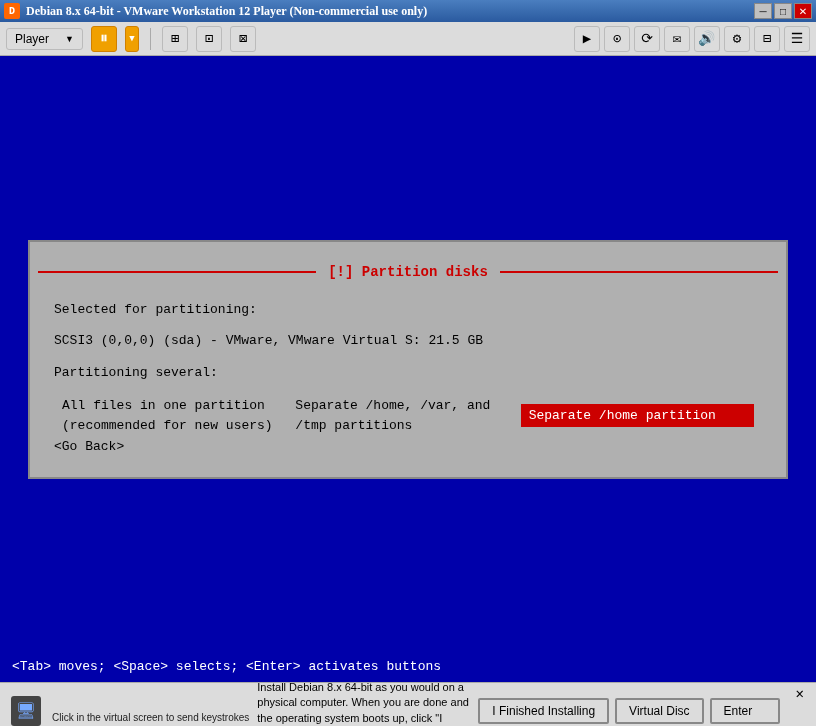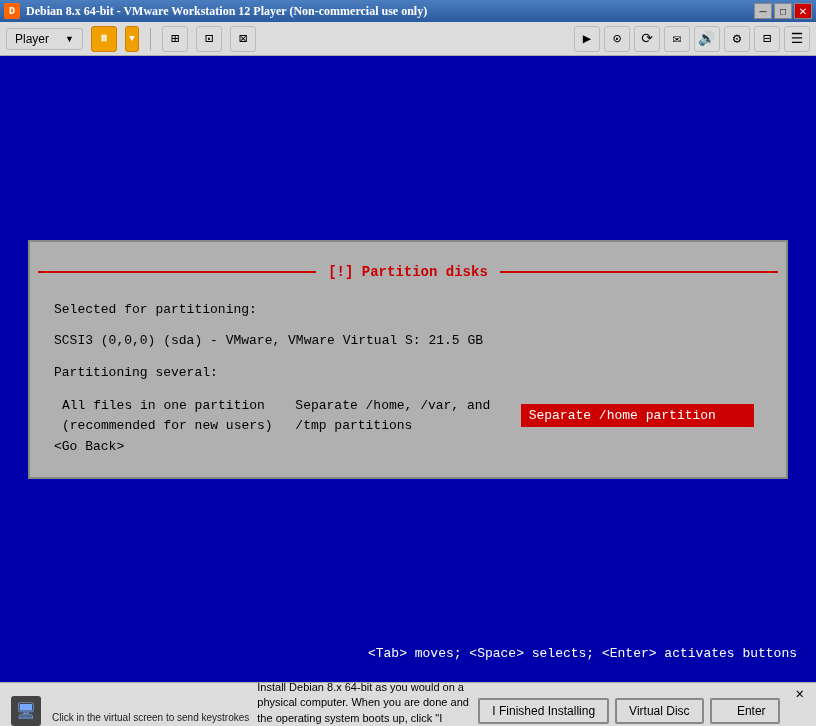--- a/index.html
+++ b/index.html
@@ -174,29 +174,29 @@
     .go-back {
       color: #000;
       font-family: 'Courier New', monospace;
       font-size: 13px;
       cursor: pointer;
     }
 
     
     .vm-status {
       position: absolute;
-      bottom: 17px;
+      bottom: 4px;
       left: 0;
       right: 0;
       background: #0000aa;
       color: #ffffff;
       font-family: 'Courier New', monospace;
       font-size: 13px;
-      padding: 4px 19px;
-      text-align: right;
+      padding: 4px 12px;
+      text-align: left;
     }
 
     
     .bottom-bar {
       background: #dcdcdc;
       height: 56px;
       border-top: 1px solid #aaa;
       display: flex;
       align-items: center;
       padding: 0 8px;
@@ -232,21 +232,21 @@
     }
     .bottom-btn {
       padding: 4px 12px;
       background: #dcdcdc;
       border: 2px solid #888;
       border-radius: 2px;
       font-family: Arial, sans-serif;
       font-size: 12px;
       cursor: pointer;
       min-width: 70px;
-      text-align: right;
+      text-align: left;
     }
     .bottom-btn.primary {
       background: #dcdcdc;
     }
     .close-x {
       font-size: 14px;
       font-weight: bold;
       cursor: pointer;
       color: #000;
       margin-left: 4px;

